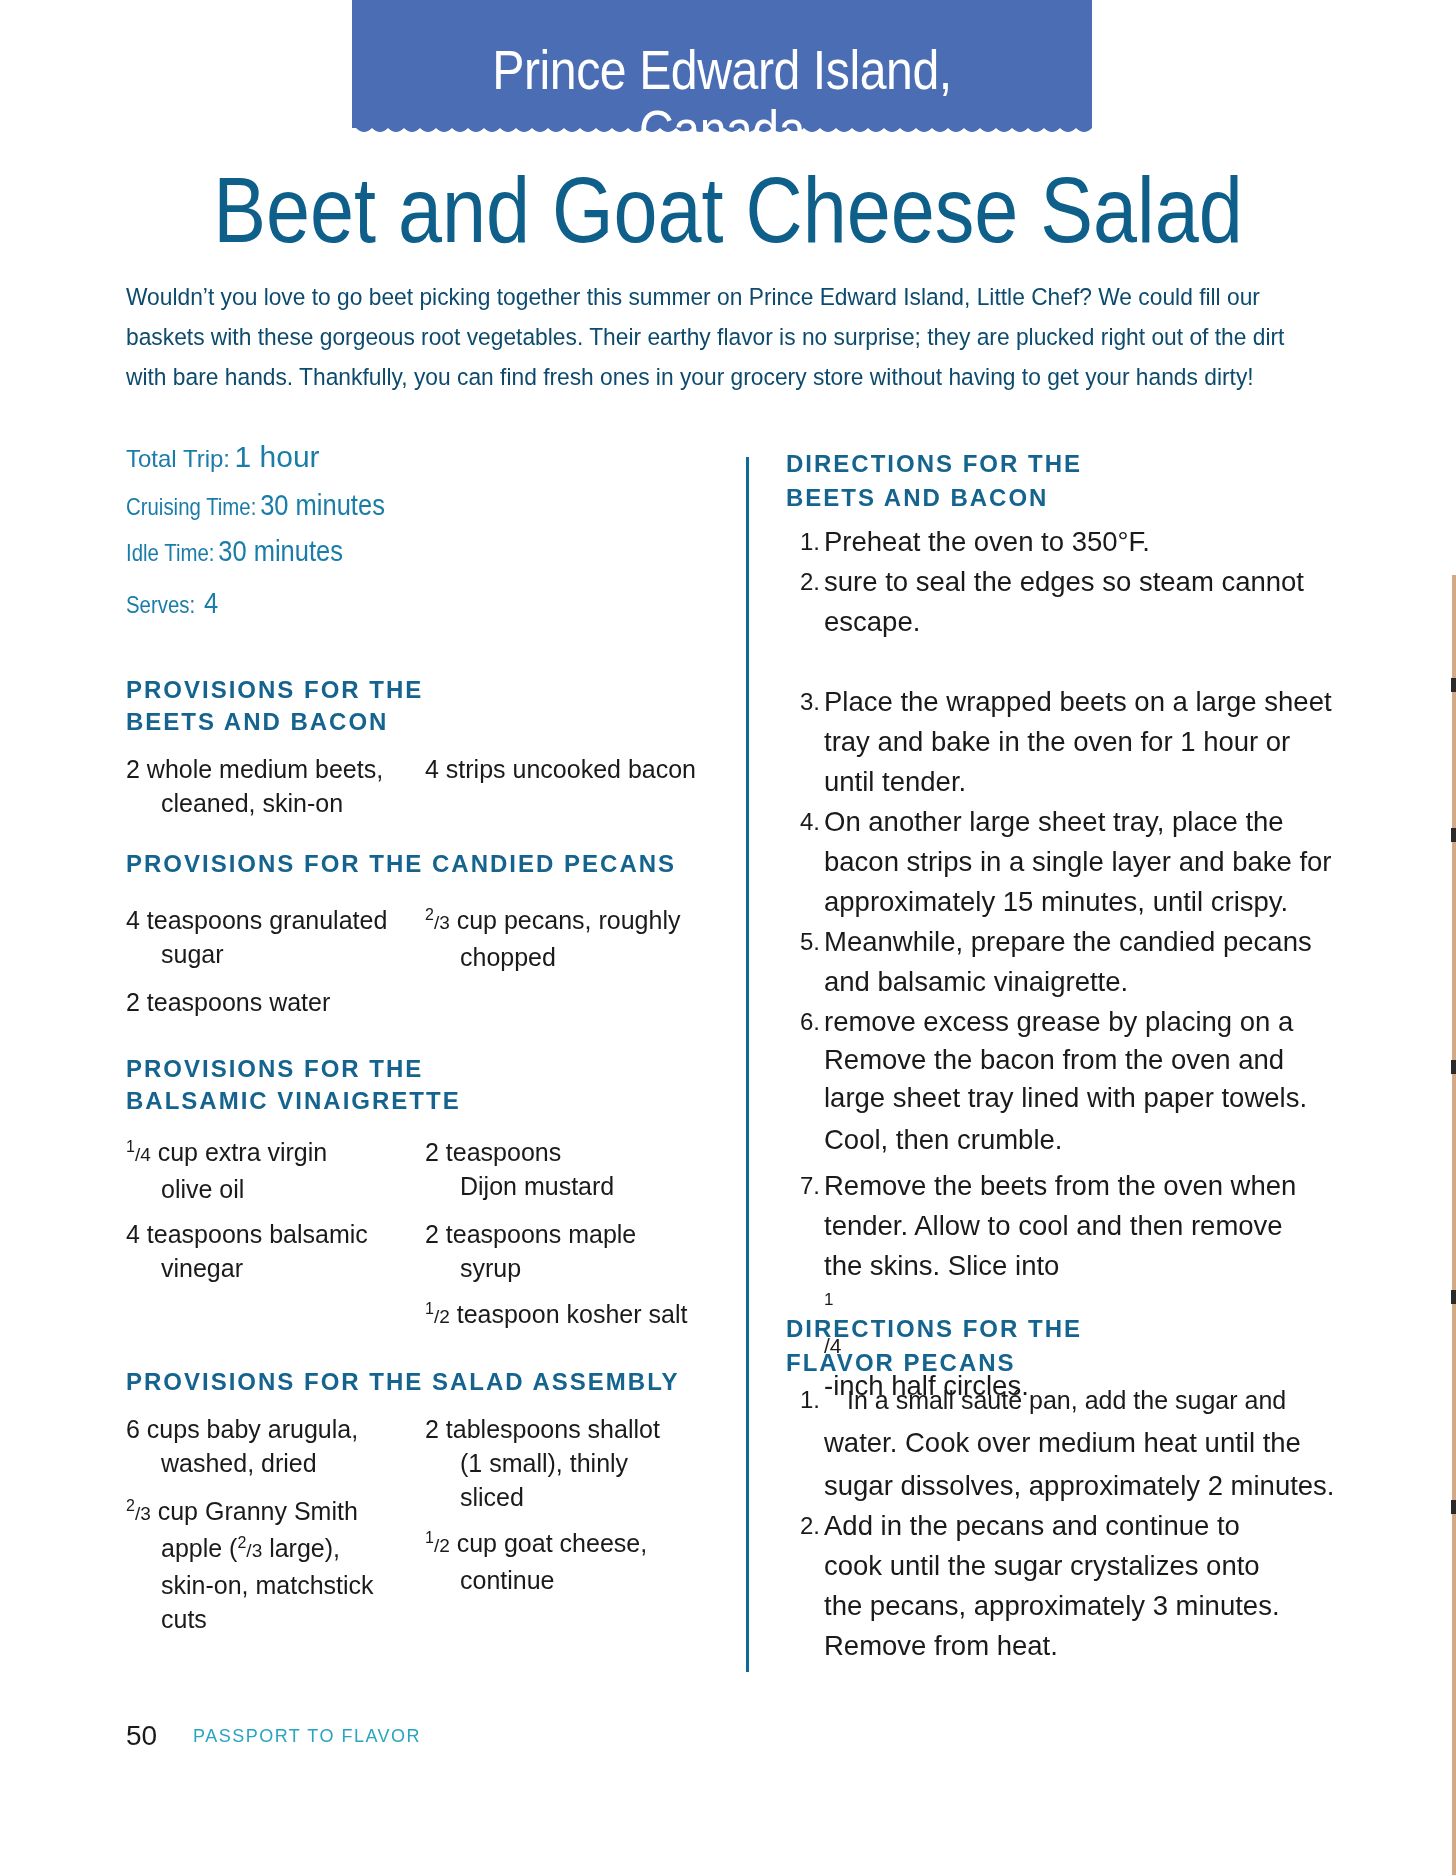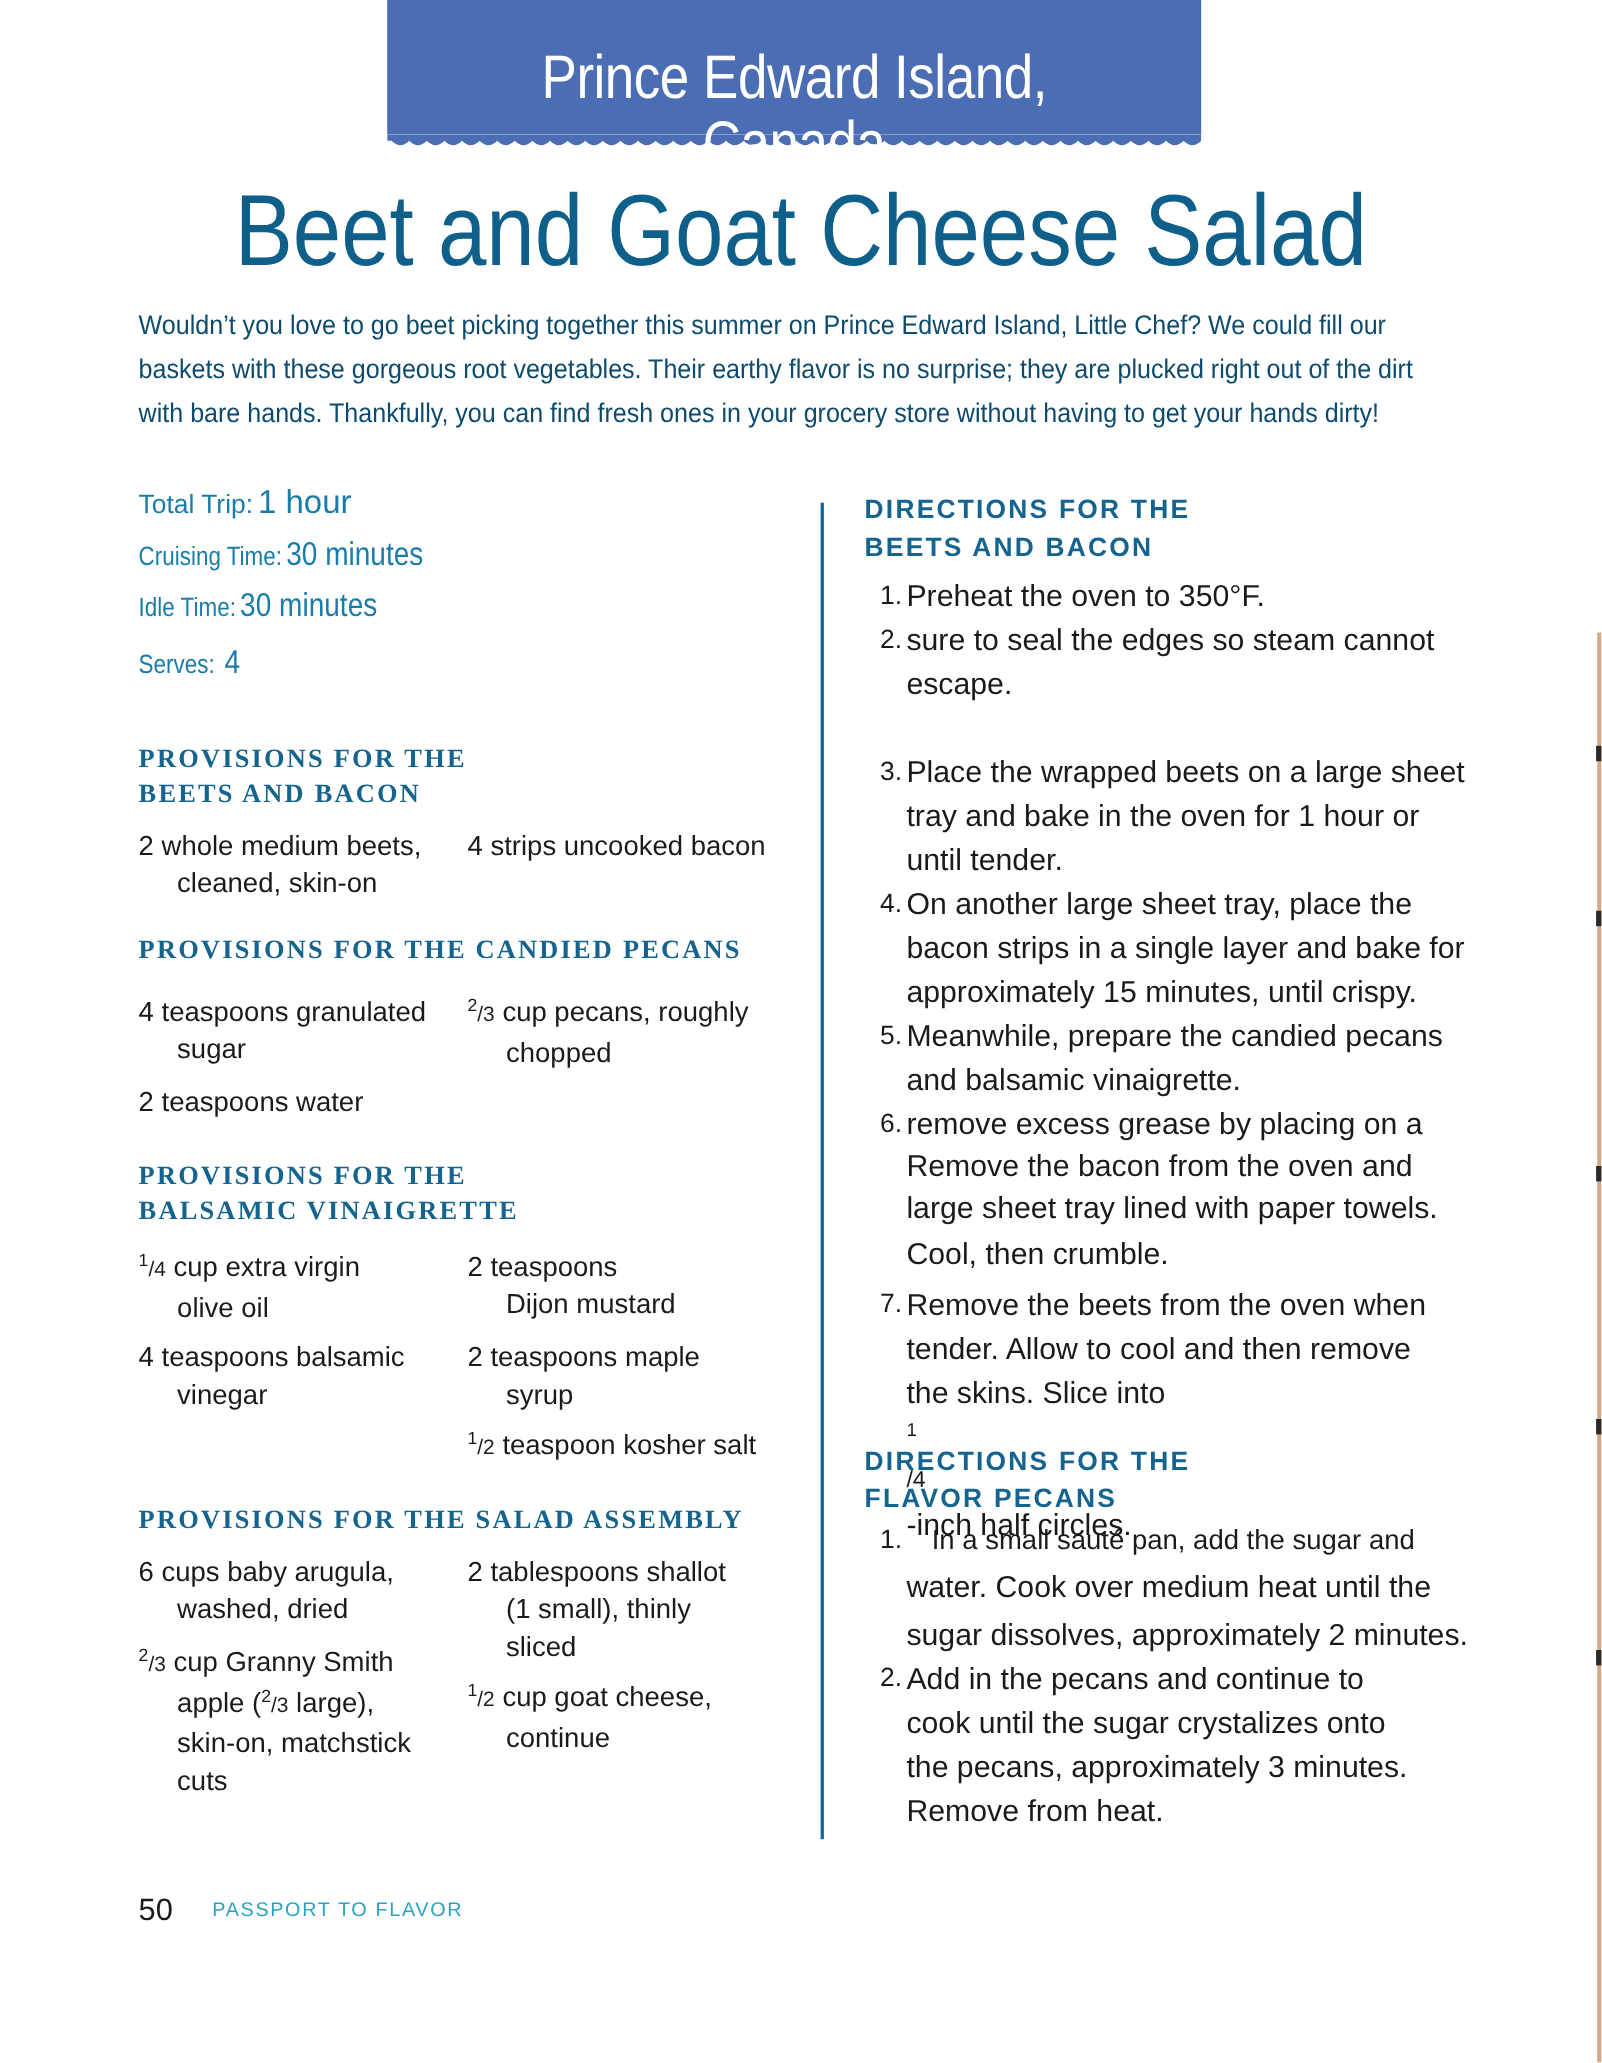--- a/index.html
+++ b/index.html
@@ -16,21 +16,21 @@
            transform: scaleX(0.86); transform-origin: center; }
   .intro { position: absolute; left: 126px; top: 277px; width: 1210px;
            color: #0c4a6e; font-size: 24.5px; line-height: 40px; }
   .intro-line { display: block; white-space: nowrap; transform-origin: left; transform: scaleX(0.93); }
   .meta { position: absolute; left: 126px; top: 440px; color: #1a7ca8; }
   .meta-row { white-space: nowrap; }
   .meta-row .lbl { font-size: 24px; }
   .meta-row .val { font-size: 30px; }
   .narrow { display: inline-block; transform: scaleX(0.85); transform-origin: left; }
   .heading { position: absolute; left: 126px; color: #15648f; font-weight: bold;
-             font-size: 24px; letter-spacing: 2px; line-height: 32px; font-family: Liberation Serif, serif; }
+             font-size: 24px; letter-spacing: 2px; line-height: 32px; }
   .ing { position: absolute; font-size: 25px; line-height: 34px; color: #1a1a1a; }
   .ing .l2 { display: block; padding-left: 35px; }
   .ing sup { font-size: 16px; vertical-align: 9px; line-height: 0; }
   .divider { position: absolute; left: 746px; top: 457px; width: 3px; height: 1215px; background: #0e6a96; }
   .rheading { position: absolute; left: 786px; color: #15648f; font-weight: bold;
               font-size: 24px; letter-spacing: 2px; line-height: 34px; }
   .step { position: absolute; left: 790px; width: 560px; font-size: 27.5px; line-height: 40px; }
   .step .num { position: absolute; left: 0; width: 30px; text-align: right; font-size: 24px; }
   .step .txt { position: absolute; left: 34px; }
   .step .txt span { display: block; white-space: nowrap; }

